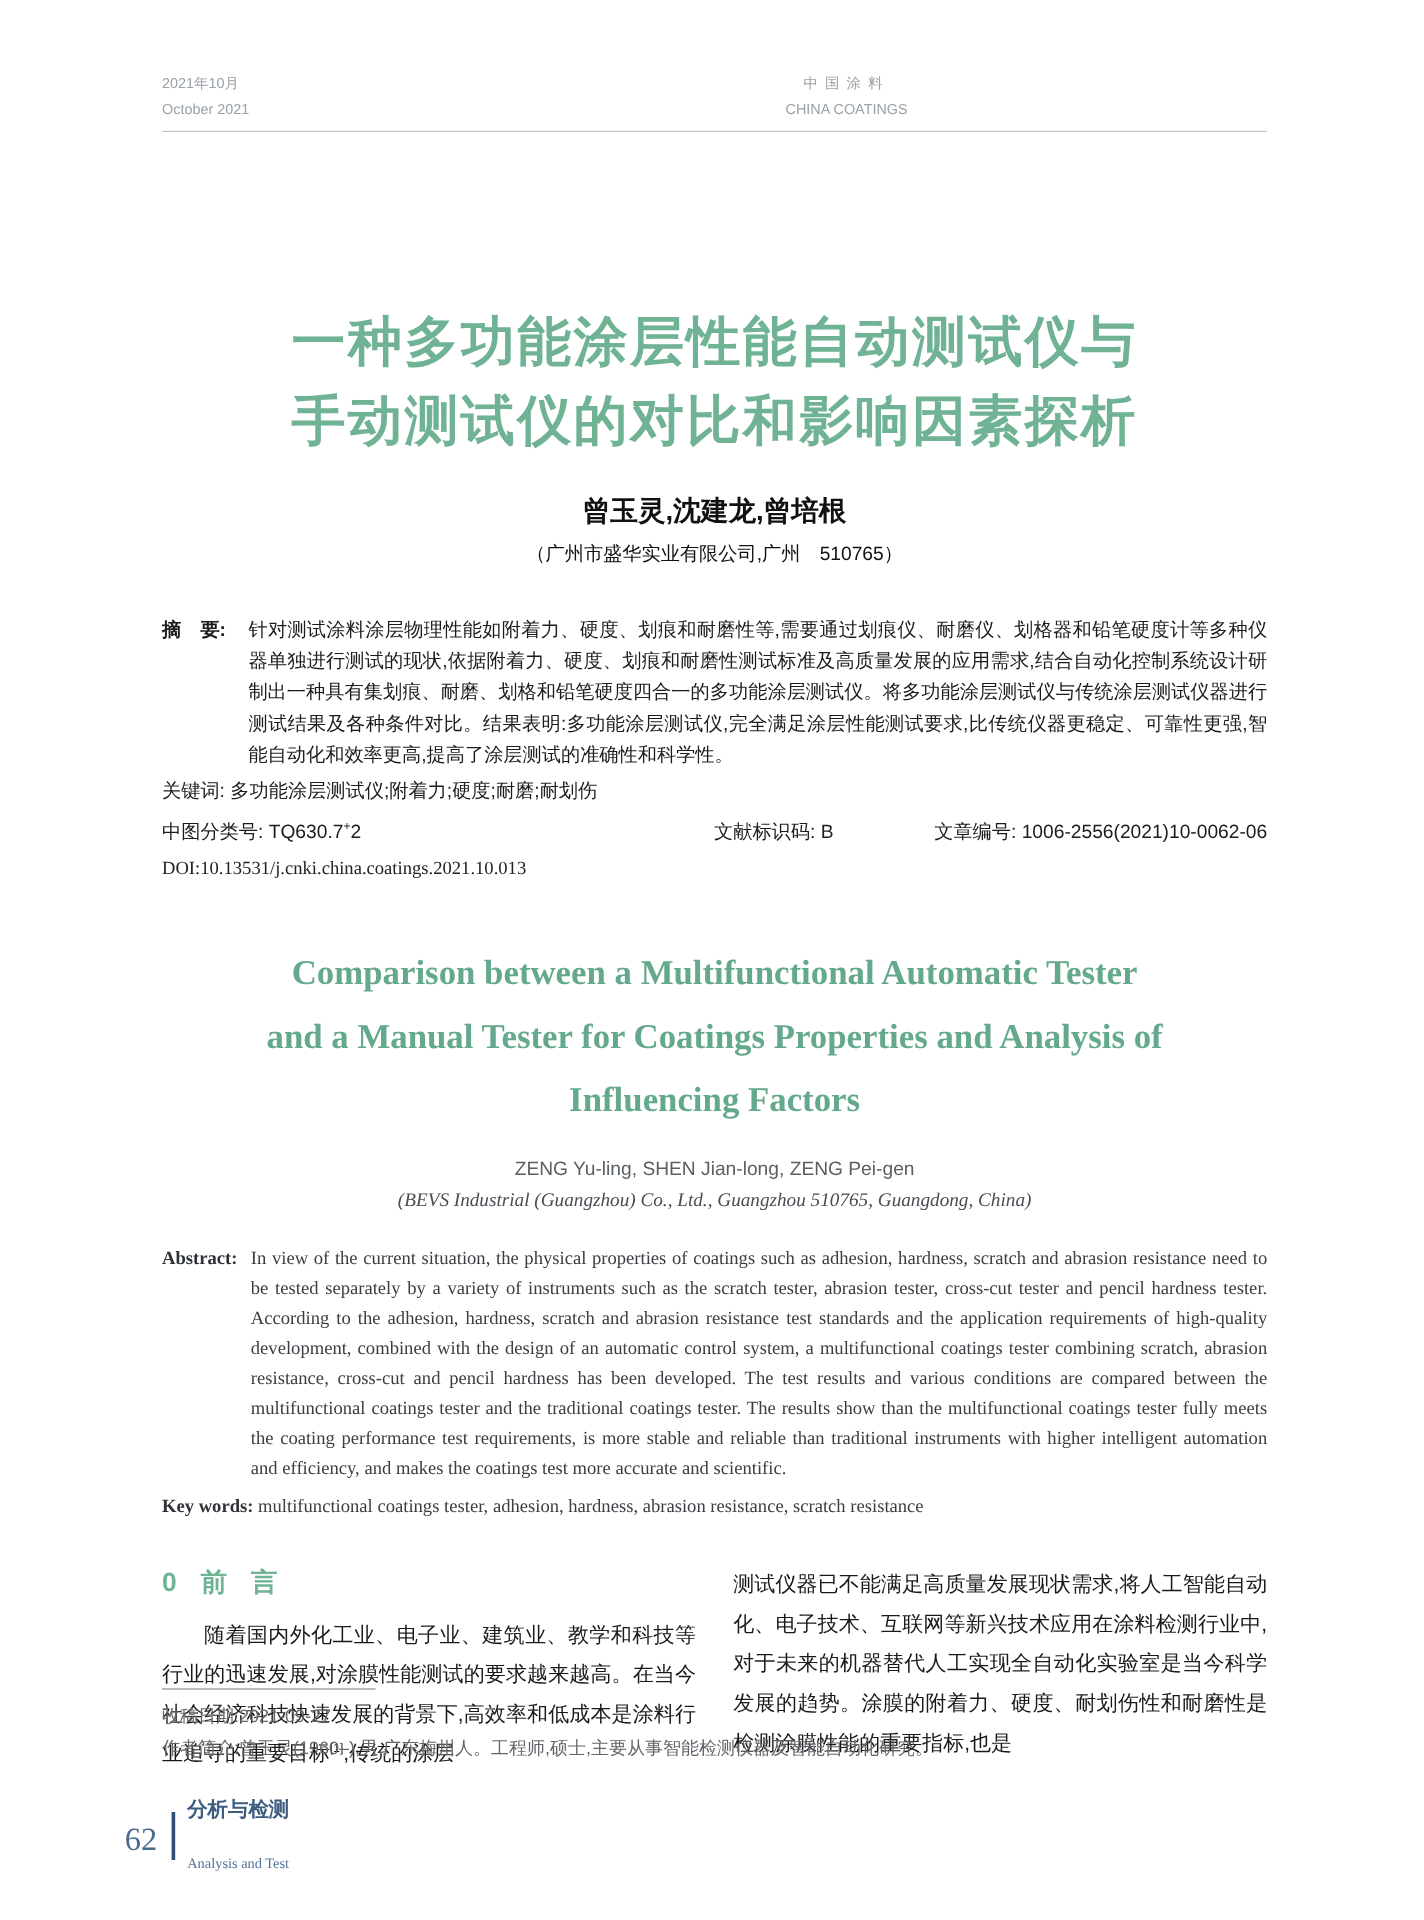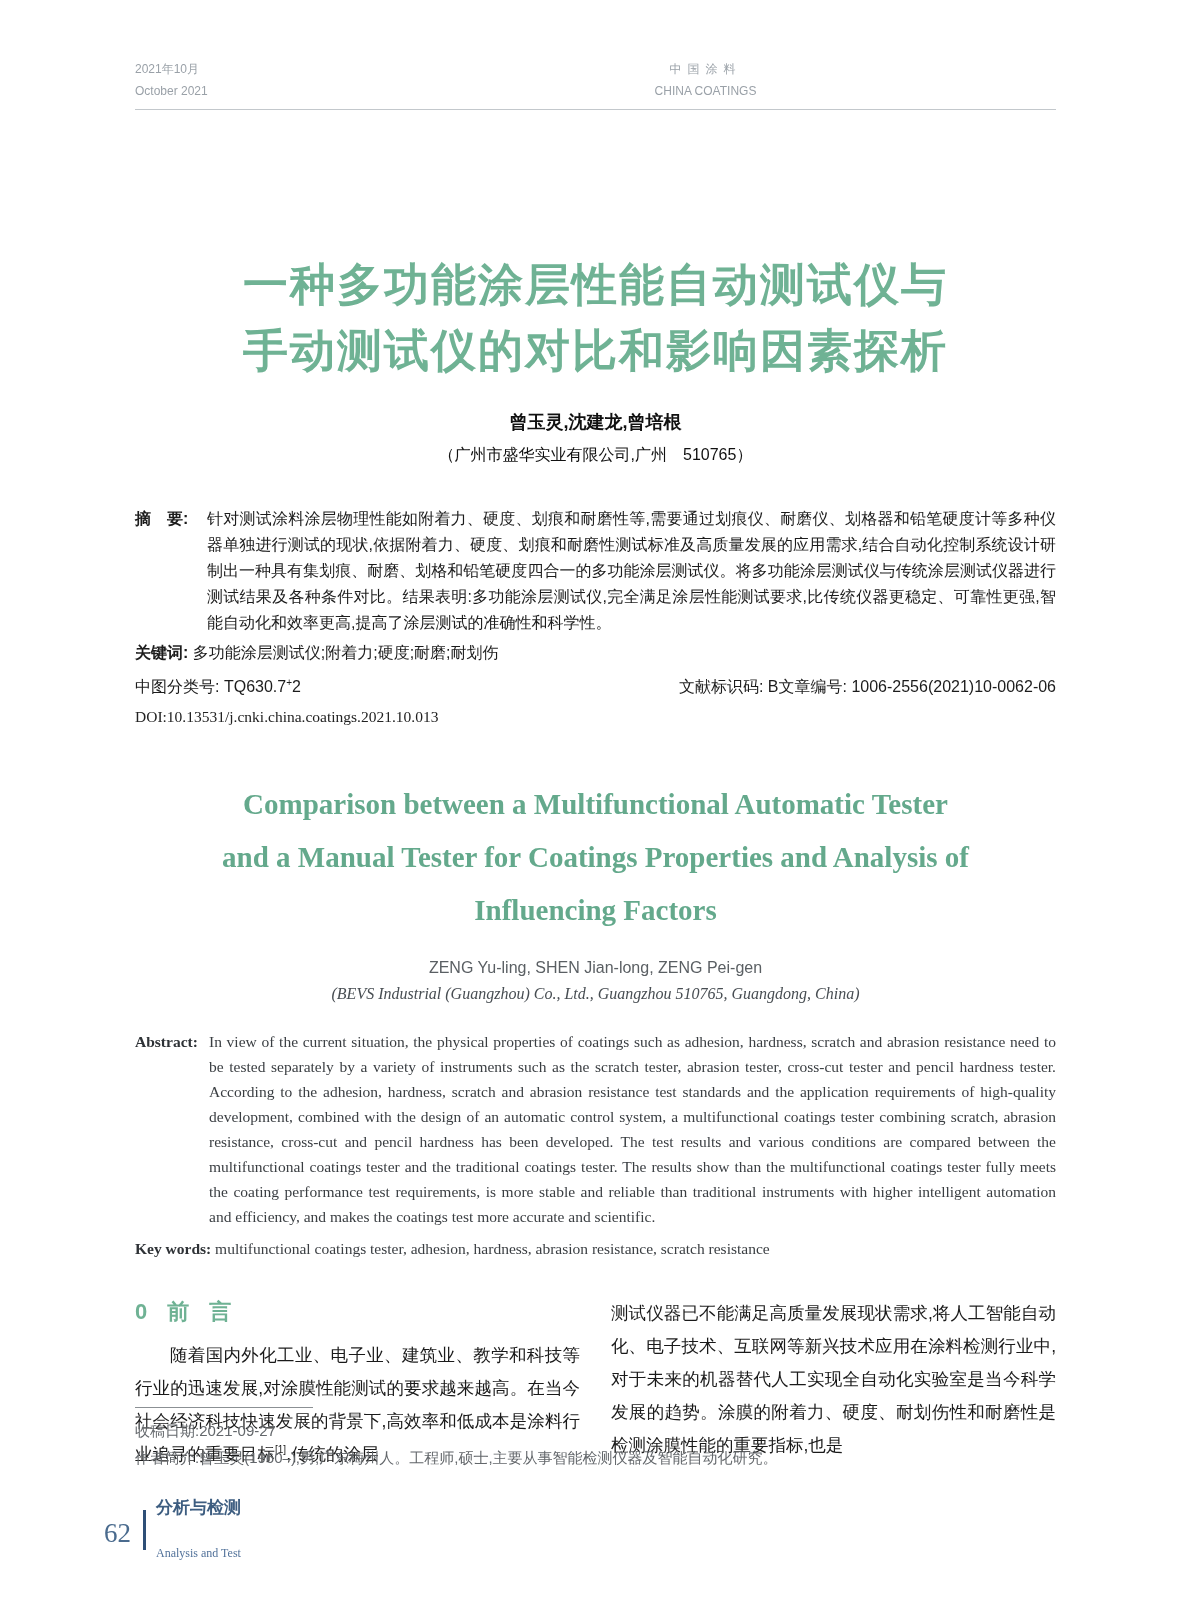--- a/index.html
+++ b/index.html
@@ -25,34 +25,34 @@
   .jheader .c-center{ text-align:center; flex:1; }
   .jheader .c-center .cn { letter-spacing:6px; }
   .jheader .c-right { text-align:right; width:220px; }
 
   
   .cn-title {
     margin-top:142px; text-align:center;
     color:#6fb294; font-size:45px; font-weight:bold;
     line-height:66px; letter-spacing:2px;
   }
-  .cn-authors { margin-top:26px; text-align:center; font-size:18px; font-weight:bold; color:#111; }
+  .cn-authors { margin-top:26px; text-align:center; font-size:23px; font-weight:bold; color:#111; }
   .cn-affil   { margin-top:11px; text-align:center; font-size:16px; color:#111; }
 
   
   .cn-abstract { margin-top:40px; display:flex; font-size:16px; line-height:26px; }
   .cn-abstract .lbl { font-weight:bold; width:72px; flex:0 0 72px; }
   .cn-abstract .txt { flex:1; text-align:justify; }
 
   .cn-keywords { margin-top:4px; font-size:16px; line-height:26px; }
-  .cn-keywords .lbl { font-weight:bold;text-align:right; }
+  .cn-keywords .lbl { font-weight:normal;text-align:right; }
 
   .meta-row { margin-top:8px; display:flex; font-size:16px; line-height:26px; }
   .meta-row .m1 { flex:0 0 460px; }
-  .meta-row .m2 { flex:1;text-align:right; }
+  .meta-row .m2 { flex:1; }
   .meta-row .m3 { text-align:right; flex:0 0 auto; }
   sup.ref { font-size:10px; vertical-align:super; line-height:0; }
 
   .doi-line { margin-top:8px; font-family:"Liberation Serif","DejaVu Serif",serif; font-size:15.5px; color:#222; }
 
   
   .en-title {
     margin-top:52px; text-align:center;
     font-family:"Liberation Serif","DejaVu Serif",serif;
     color:#64a98c; font-size:29px; font-weight:bold; line-height:53px;

